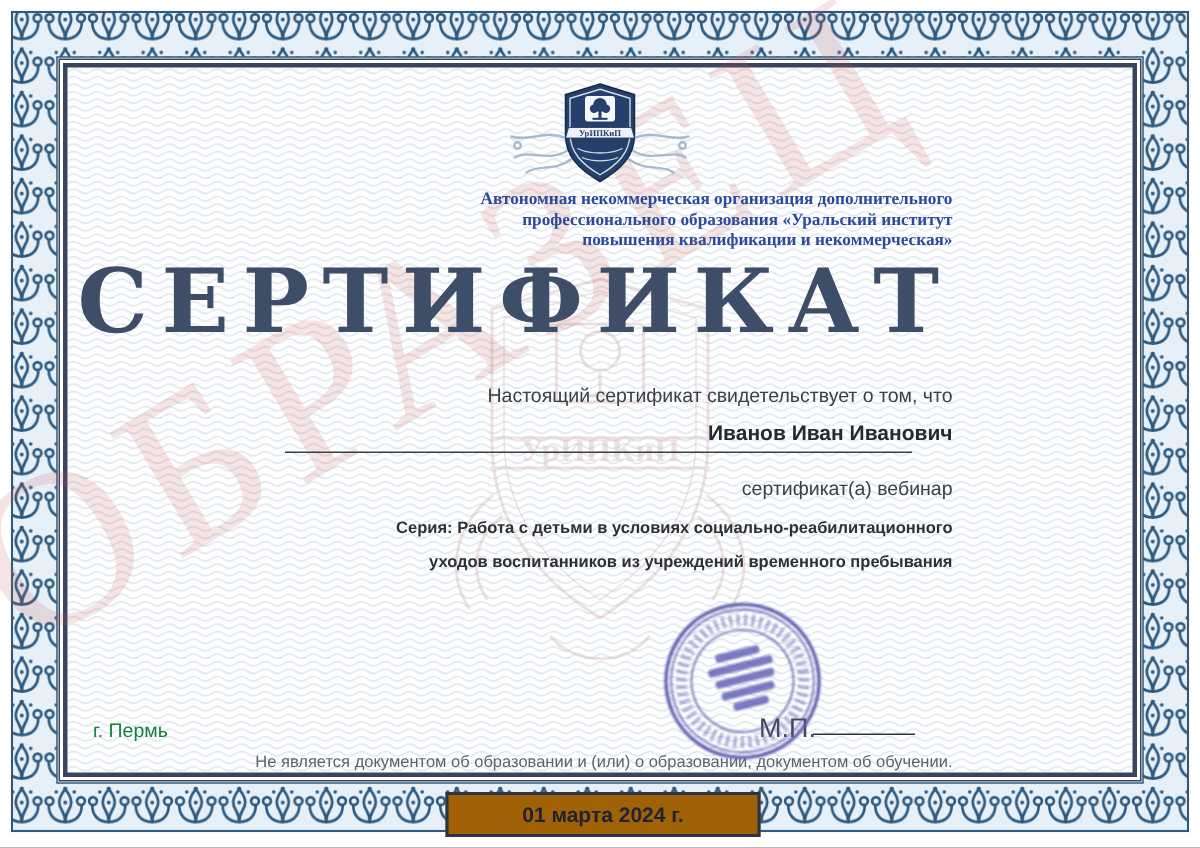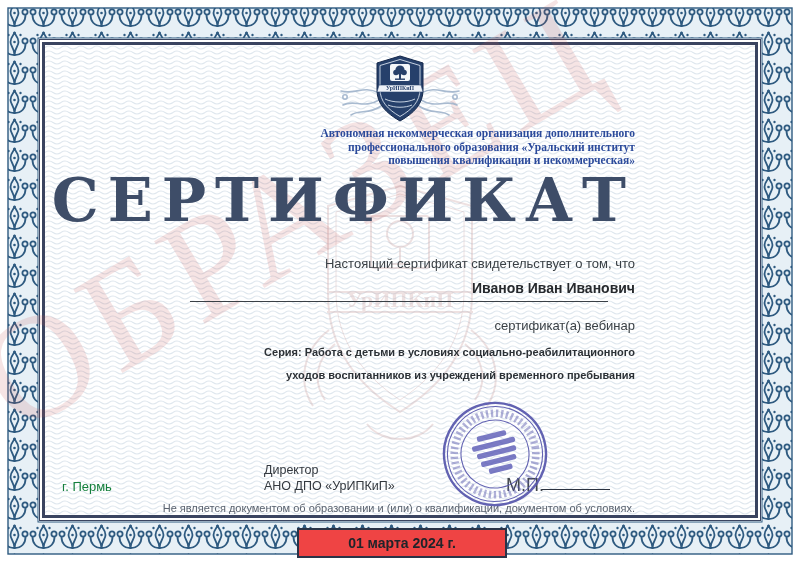--- a/index.html
+++ b/index.html
@@ -28,21 +28,21 @@
   #name-line{left:190px;top:301px;width:418px;border-top:1.5px solid #3a4046;}
   #action{top:318px;font-size:13px;color:#3a4045;}
   #course{top:341px;font-size:11px;font-weight:bold;line-height:22.5px;color:#2c3136;}
   #city{left:62px;top:479px;font-size:13px;color:#15803d;}
   #signer{left:264px;top:463px;font-size:12.5px;line-height:15.5px;color:#33383e;text-align:left;}
   #seal-mark{left:506px;top:475px;font-size:18px;color:#41464d;}
   #sig-line{left:542px;top:489px;width:68px;border-top:1.5px solid #2c3340;}
   #disclaimer{top:502px;font-size:11px;color:#5a626e;}
   #stamp-svg{left:441px;top:400px;z-index:3;filter:blur(.6px);opacity:.92;}
   #logo-svg{left:335px;top:53px;z-index:2;}
-  #date-box{left:297px;top:528px;width:206px;height:26px;background:#ef4444;
+  #date-box{left:297px;top:528px;width:206px;height:26px;background:#a16207;
             border:2px solid #2a3347;z-index:4;text-align:center;line-height:26px;
             font-size:14px;font-weight:bold;color:#20242a;}
 </style>
 </head>
 <body>
 
 <div id="page">
 
   <svg id="guilloche-svg" class="abs" width="710" height="470">
     <defs>
@@ -137,41 +137,37 @@
 
   <div id="action" class="abs ctr z2">сертификат(а) вебинар</div>
 
   <div id="course" class="abs ctr z2">
     <div>Серия: Работа с детьми в условиях социально-реабилитационного</div>
     <div>уходов воспитанников из учреждений временного пребывания</div>
   </div>
 
   <div id="city" class="abs z2">г. Пермь</div>
 
-  <div id="signer" class="abs z2">
-    <div>Директор</div>
-    <div>АНО ДПО «УрИПКиП»</div>
-  </div>
 
   <div id="seal-mark" class="abs z2">М.П.</div>
   <div id="sig-line" class="abs z2"></div>
 
   <svg id="stamp-svg" class="abs" width="108" height="108" viewBox="0 0 108 108">
     <g transform="rotate(-10 54 54)" stroke="#5656ac" fill="none">
       <circle cx="54" cy="54" r="51" stroke-width="2.4"></circle>
       <circle cx="54" cy="54" r="47.5" stroke-width="1.1"></circle>
       <circle cx="54" cy="54" r="34" stroke-width="1.1"></circle>
       <circle cx="54" cy="54" r="40.8" stroke-width="7.6" stroke-dasharray="2.3 2.7" opacity=".5"></circle>
       <g fill="#4d4db0" stroke="none" opacity=".8" transform="rotate(-4 54 54)">
         <rect x="40" y="33" width="30" height="5.4" rx="2"></rect>
         <rect x="33" y="41.5" width="44" height="5.4" rx="2"></rect>
         <rect x="36" y="50" width="40" height="5.4" rx="2"></rect>
         <rect x="38" y="58.5" width="36" height="5.4" rx="2"></rect>
         <rect x="44" y="67" width="24" height="5.4" rx="2"></rect>
       </g>
     </g>
   </svg>
 
-  <div id="disclaimer" class="abs ctr z2">Не является документом об образовании и (или) о квалификации, документом об условиях.</div>
+  <div id="disclaimer" class="abs ctr z2">Не является документом об образовании и (или) о образовании, документом об обучении.</div>
 
   <div id="date-box" class="abs">01 марта 2024 г.</div>
 
 </div>
 
 </body></html>

